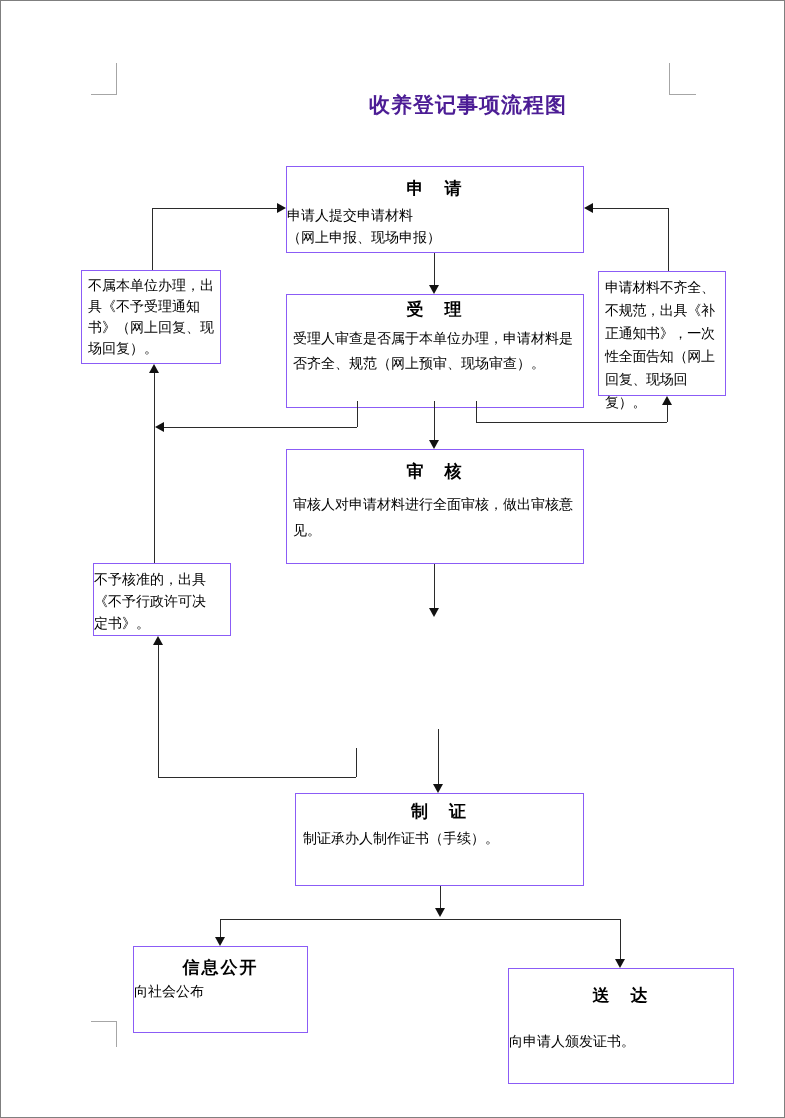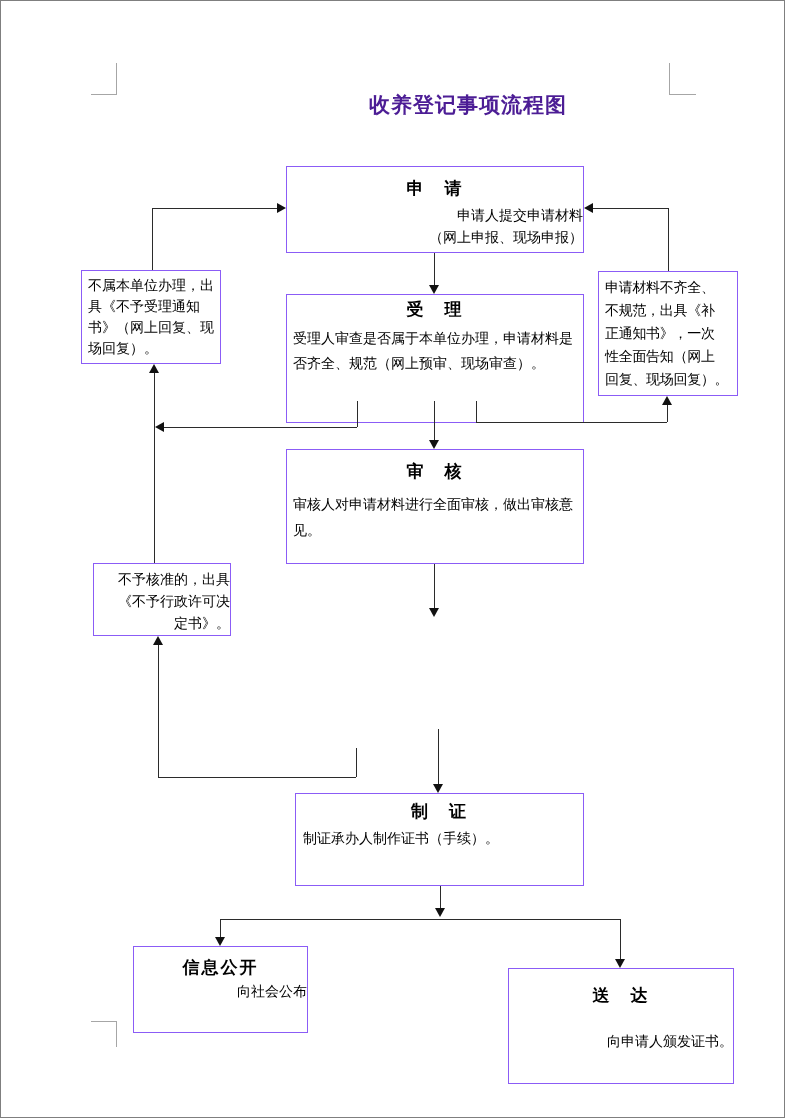--- a/index.html
+++ b/index.html
@@ -15,21 +15,21 @@
   .box{
     position:absolute;border:1px solid #8b5cf6;background:#fff;box-sizing:border-box;
     text-align:center;
   }
   .box-heading{
     font-size:17px;font-weight:bold;line-height:20px;letter-spacing:2px;
   }
   .box-body{
     font-size:14px;line-height:25px;white-space:pre-line;text-align:left;
   }
-  .center{text-align:right;}
+  .center{text-align:left;}
   .hline{position:absolute;height:1px;background:#2b2b2b;}
   .vline{position:absolute;width:1px;background:#2b2b2b;}
   .mark{background:#a6a6a6;}
   .arr{position:absolute;width:0;height:0;}
   .arr.down{border-left:5px solid transparent;border-right:5px solid transparent;border-top:9px solid #111;}
   .arr.up{border-left:5px solid transparent;border-right:5px solid transparent;border-bottom:9px solid #111;}
   .arr.left{border-top:5px solid transparent;border-bottom:5px solid transparent;border-right:9px solid #111;}
   .arr.right{border-top:5px solid transparent;border-bottom:5px solid transparent;border-left:9px solid #111;}
 </style>
 </head>
@@ -45,34 +45,34 @@
   <div class="vline mark" style="left:115px;top:1020px;height:26px;"></div>
 
   <h1 class="title">收养登记事项流程图</h1>
 
   <div class="box" style="left:285px;top:165px;width:298px;height:87px;padding-top:12px;">
     <div class="box-heading">申　请</div>
     <div class="box-body center" style="line-height:22px;margin-top:6px;">申请人提交申请材料</div>
     <div class="box-body center" style="line-height:22px;">（网上申报、现场申报）</div>
   </div>
 
-  <div class="box" style="left:285px;top:293px;width:298px;height:129px;padding-top:5px;">
+  <div class="box" style="left:285px;top:293px;width:298px;height:114px;padding-top:5px;">
     <div class="box-heading">受　理</div>
     <div class="box-body" style="margin-top:6px;padding:0 6px;">受理人审查是否属于本单位办理，申请材料是
 否齐全、规范（网上预审、现场审查）。</div>
   </div>
 
   <div class="box" style="left:80px;top:269px;width:140px;height:94px;padding:4px 6px;">
     <div class="box-body" style="line-height:21px;">不属本单位办理，出
 具《不予受理通知
 书》（网上回复、现
 场回复）。</div>
   </div>
 
-  <div class="box" style="left:597px;top:270px;width:140px;height:125px;padding:4px 6px;">
+  <div class="box" style="left:597px;top:270px;width:128px;height:125px;padding:4px 6px;">
     <div class="box-body" style="line-height:23px;letter-spacing:-0.3px;">申请材料不齐全、
 不规范，出具《补
 正通知书》，一次
 性全面告知（网上
 回复、现场回复）。</div>
   </div>
 
   <div class="box" style="left:285px;top:448px;width:298px;height:115px;padding-top:12px;">
     <div class="box-heading">审　核</div>
     <div class="box-body" style="margin-top:10px;padding:0 6px;line-height:26px;">审核人对申请材料进行全面审核，做出审核意

